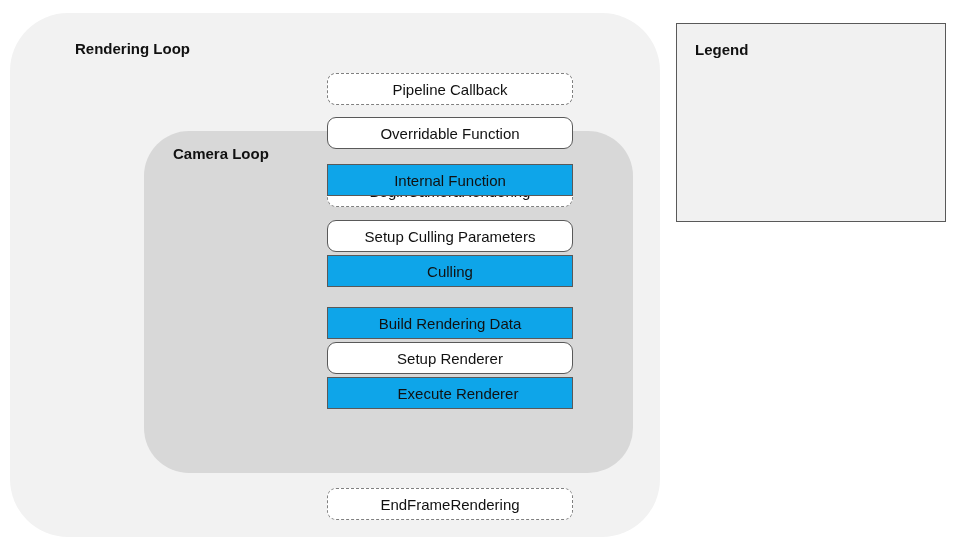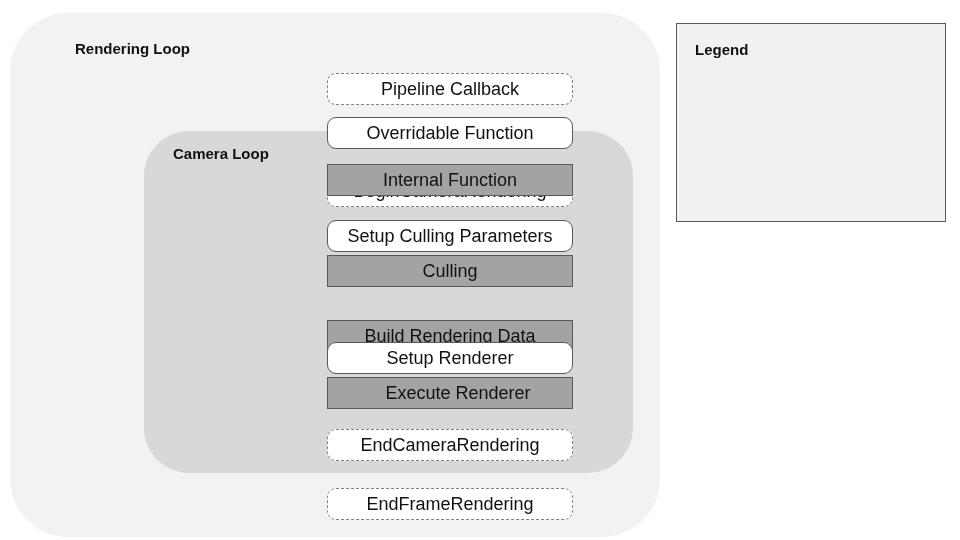--- a/index.html
+++ b/index.html
@@ -51,45 +51,45 @@
   
   .node {
     position: absolute;
     left: 327px;
     width: 246px;
     height: 32px;
     box-sizing: border-box;
     display: flex;
     align-items: center;
     justify-content: center;
-    font-size: 18px;
+    font-size: 15px;
     color: #111111;
     background: #ffffff;
     white-space: nowrap;
   }
   .node.dashed {
     border: 1px dashed #808080;
     border-radius: 9px;
   }
   .node.solid-white {
     border: 1px solid #595959;
     border-radius: 9px;
   }
   .node.solid-gray {
     border: 1px solid #595959;
     border-radius: 0;
-    background: #a3a3a3;
+    background: #0ea5e9;
   }
 
   
   .n-begin-frame   { top: 73px; }
   .n-begin-camera  { top: 175px; }
   .n-setup-culling { top: 220px; }
   .n-culling       { top: 255px; }
-  .n-build-data    { top: 320px; }
+  .n-build-data    { top: 307px; }
   .n-setup-rend    { top: 342px; }
   .n-exec-rend     { top: 377px; padding-left: 16px; }
   .n-end-camera    { top: 429px; }
   .n-end-frame     { top: 488px; }
 
   
   .legend {
     position: absolute;
     left: 676px;
     top: 23px;
@@ -123,21 +123,20 @@
   <div class="node solid-white n-setup-culling">Setup Culling Parameters</div>
 
   <div class="node solid-gray n-culling">Culling</div>
 
   <div class="node solid-gray n-build-data">Build Rendering Data</div>
 
   <div class="node solid-white n-setup-rend">Setup Renderer</div>
 
   <div class="node solid-gray n-exec-rend">Execute Renderer</div>
 
-  <div class="node dashed n-end-camera">EndCameraRendering</div>
 
   <div class="node dashed n-end-frame">EndFrameRendering</div>
 
   <div class="legend"></div>
 
   <div class="container-title legend-title">Legend</div>
 
   <div class="node dashed l-pipeline">Pipeline Callback</div>
 
   <div class="node solid-white l-overridable">Overridable Function</div>

